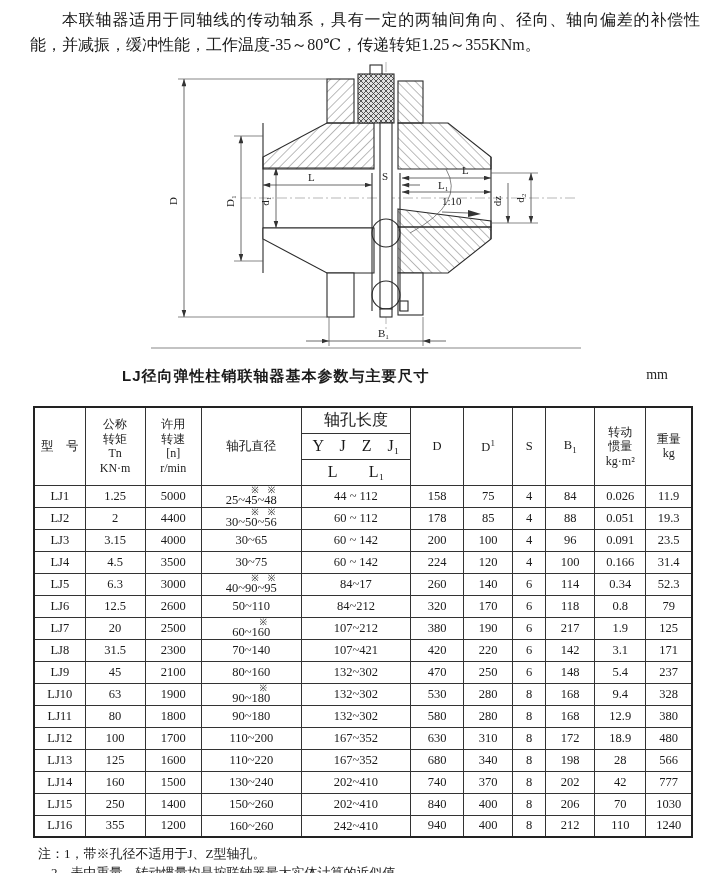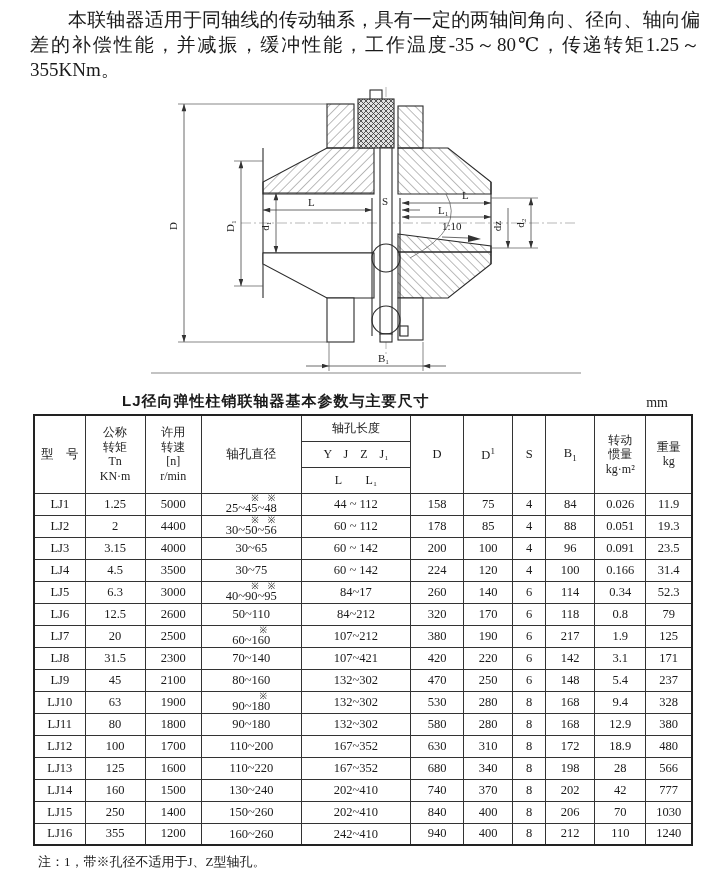--- a/index.html
+++ b/index.html
@@ -4,50 +4,50 @@
 <style>
   html,body{margin:0;padding:0;}
   body{
     width:726px;height:873px;background:#ffffff;color:#1a1a1a;
     font-family:"Liberation Serif","DejaVu Serif",serif;
     position:relative;overflow:hidden;
   }
   
   .para{
     padding:7px 26px 0 30px;
-    font-size:19px;line-height:25px;
+    font-size:16px;line-height:25px;
     text-indent:2em;text-align:justify;
   }
   
   .drawing-wrap{margin:4px 0 0 146px;width:470px;height:296px;}
   svg text.dim-label{font-size:11px;fill:#222;font-family:"Liberation Serif",serif;}
   svg .cl{stroke:#999;stroke-width:0.7;stroke-dasharray:10 3 2 3;fill:none;}
   svg .ol{stroke:#2b2b2b;stroke-width:1.1;}
   svg .thin{stroke:#555;stroke-width:0.7;fill:none;}
   svg .dim{stroke:#444;stroke-width:0.8;fill:none;}
   
-  .title-row{display:flex;align-items:flex-end;margin:10px 0 3px 0;}
+  .title-row{display:flex;margin:10px 0 20px 0;}
   .tbl-title{
     margin-left:122px;font-size:15px;font-weight:bold;
     font-family:"Liberation Sans","DejaVu Sans",sans-serif;letter-spacing:1px;
   }
   .unit{margin-left:auto;margin-right:58px;font-size:14px;color:#222;}
   
   table.spec{
     margin-left:33px;width:660px;border-collapse:collapse;table-layout:fixed;
     font-size:12.5px;border:2px solid #222;
   }
   table.spec th,table.spec td{
     border:1px solid #333;text-align:center;vertical-align:middle;
     padding:0;font-weight:normal;overflow:hidden;
   }
   table.spec thead tr{height:26px;}
   table.spec tbody tr{height:22px;}
   .pre{white-space:pre-line;line-height:14.5px;font-size:12px;}
-  .hdr-small{font-size:12px;font-family:Liberation Serif, serif;}
+  .hdr-small{font-size:16px;font-family:Liberation Serif, serif;}
   sup{font-size:9px;}
   sub{font-size:9px;}
   .marks{font-size:9px;line-height:8px;transform:translateX(12px);white-space:pre;color:#222;}
   .boreval{line-height:12px;}
   .lenval{line-height:12px;}
   
   .notes{margin:6px 0 4px 38px;font-size:13px;line-height:19px;}
   .notes .n2{margin-left:13px;}
 </style>
 </head>

